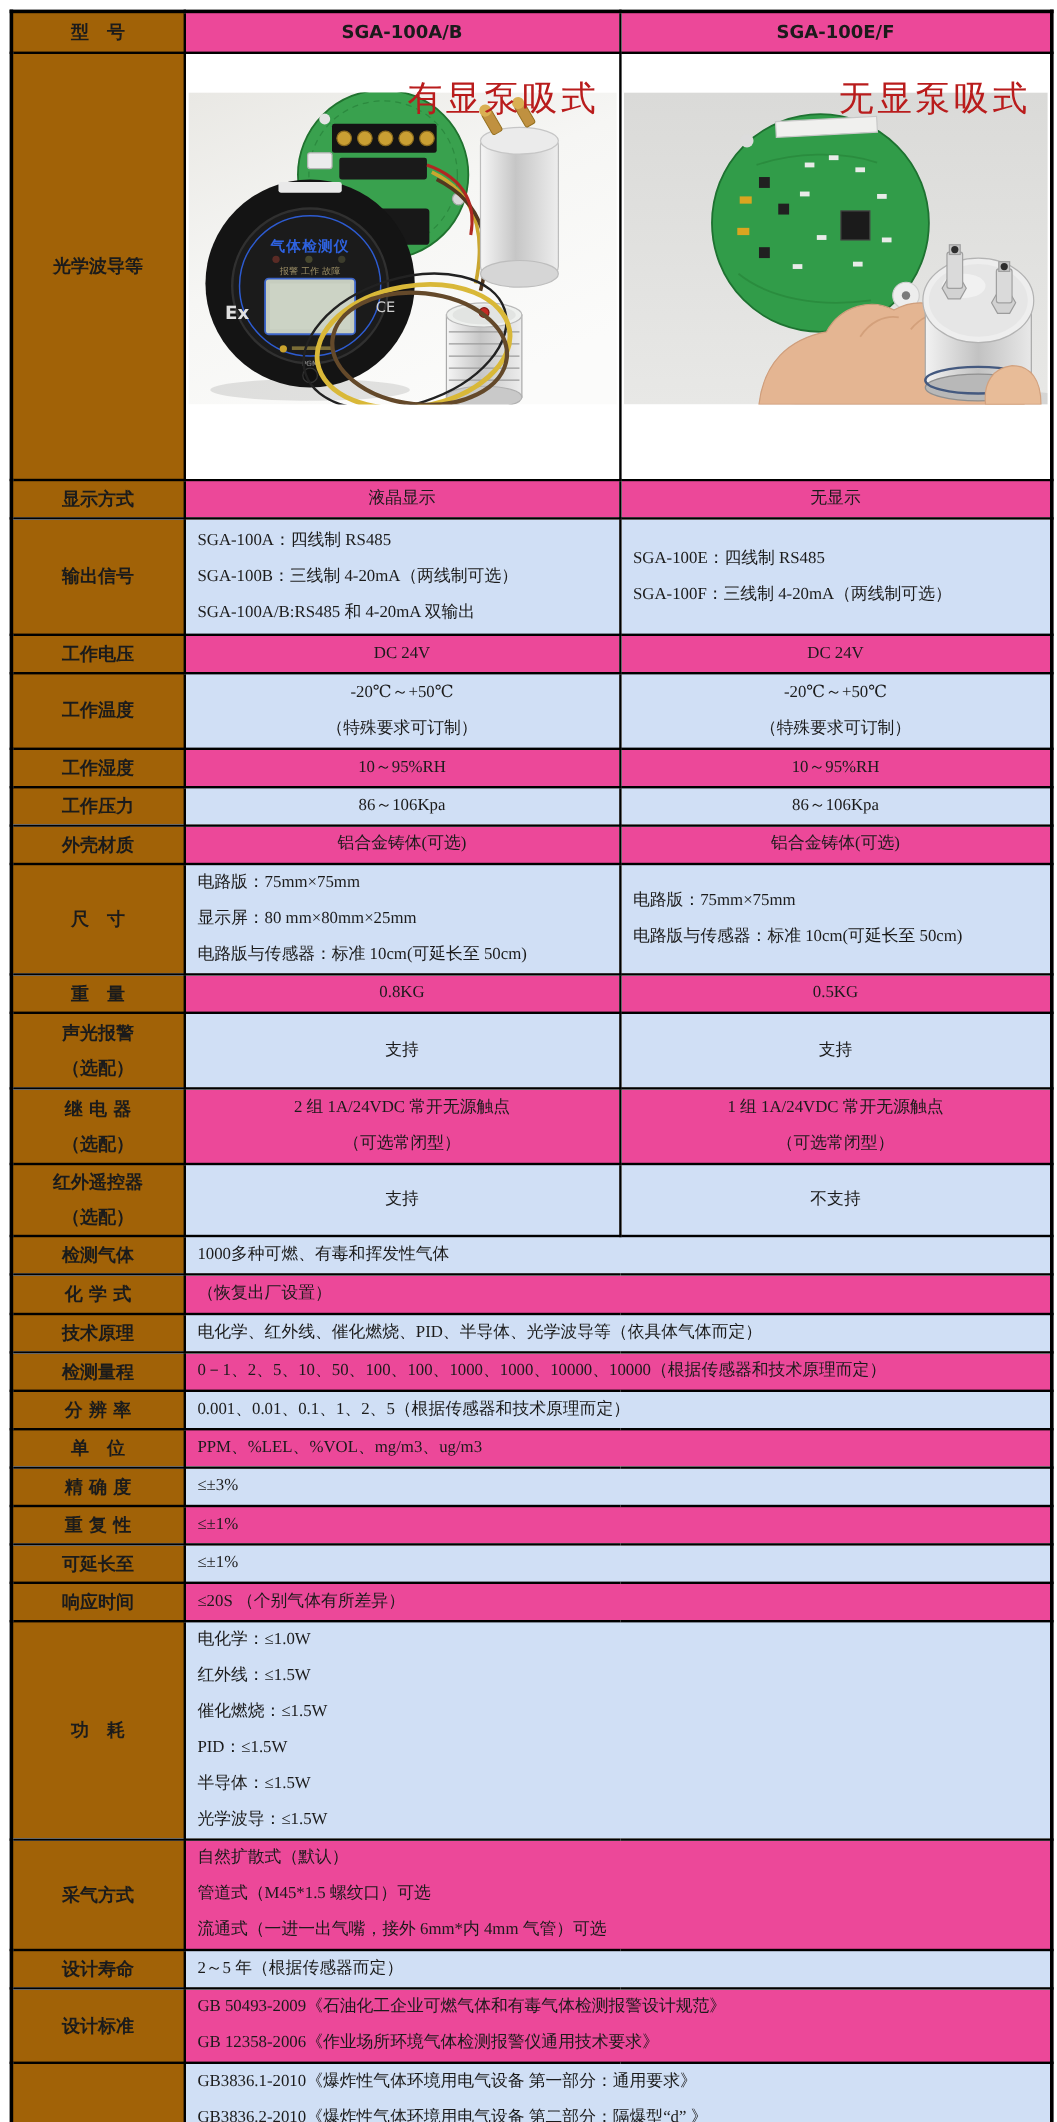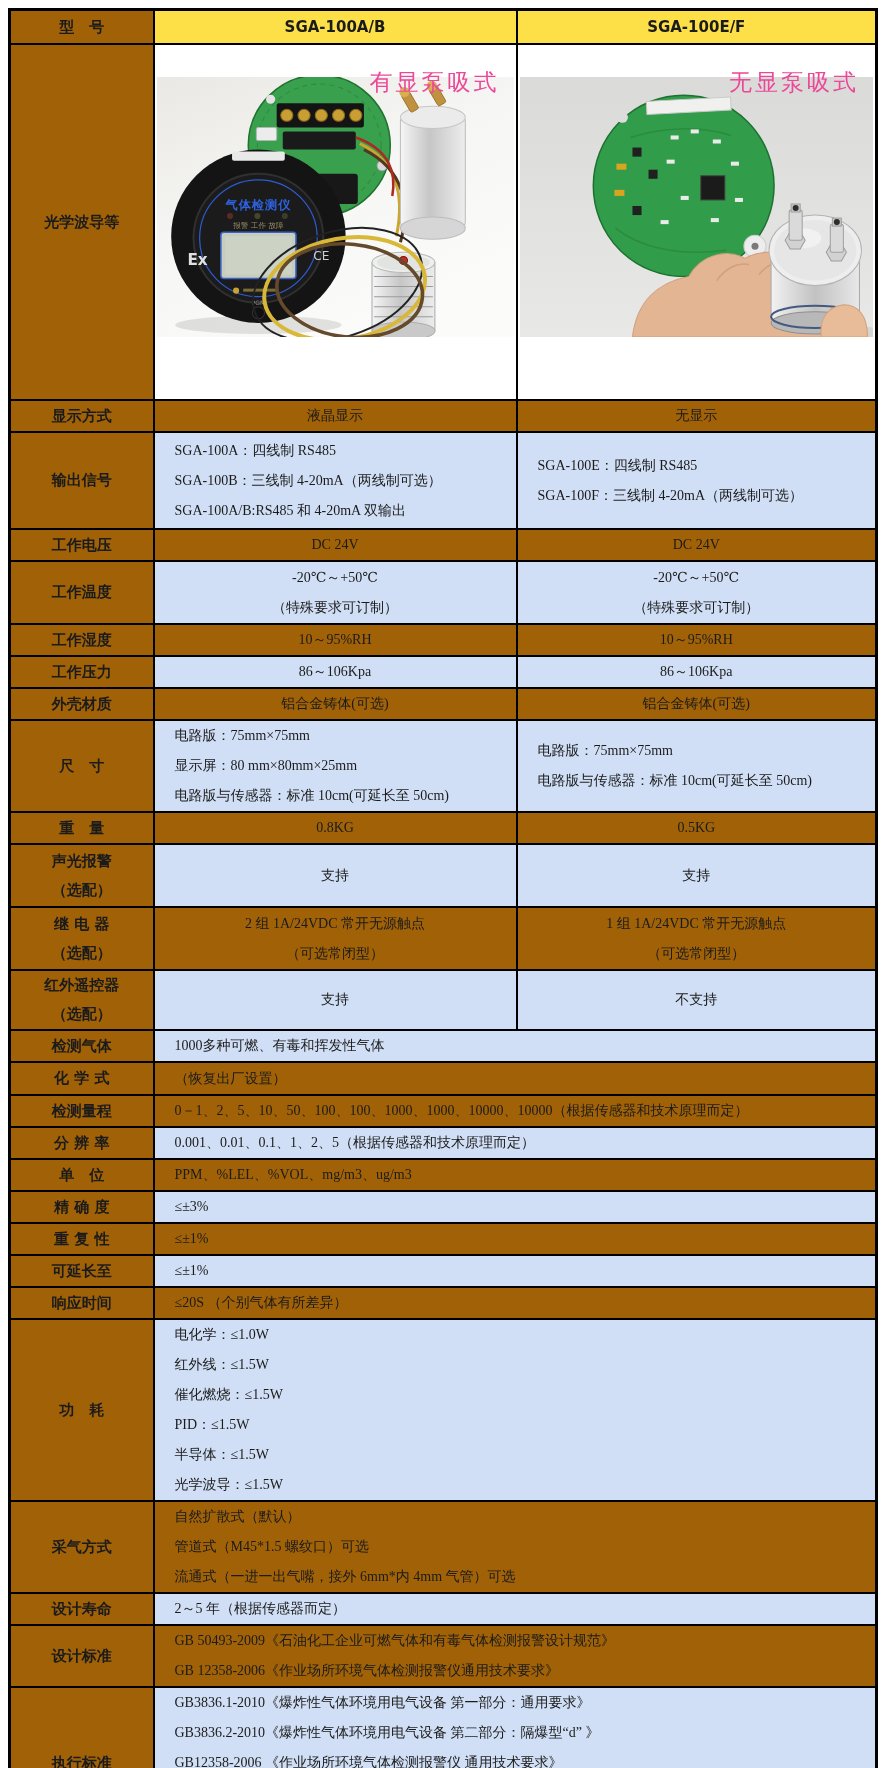--- a/index.html
+++ b/index.html
@@ -3,30 +3,30 @@
 <meta charset="utf-8">
 <style>
   html,body{margin:0;padding:0;background:#fff;}
   body{width:881px;font-family:"Liberation Sans",sans-serif;color:#1b1b1b;}
   .page{width:881px;box-sizing:border-box;padding:8px 6px 6px 8px;}
   table.spec{border-collapse:collapse;table-layout:fixed;width:867px;border:3px solid #000;}
   td{border:2px solid #000;font-size:14px;line-height:30px;vertical-align:middle;
      white-space:pre-line;box-sizing:border-box;overflow:hidden;}
   td.label{background:#a16207;text-align:center;font-weight:bold;font-size:15px;
      font-family:"DejaVu Sans","Liberation Sans",sans-serif;line-height:29px;padding:0 2px;}
-  td.hcell{background:#fde047;text-align:center;font-weight:bold;font-size:15px;
+  td.hcell{background:#ec4899;text-align:center;font-weight:bold;font-size:15px;
      font-family:"DejaVu Sans","Liberation Sans",sans-serif;}
-  td.data{background:#a16207;font-family:"Liberation Serif","DejaVu Serif",serif;padding:0 8px;}
+  td.data{background:#ec4899;font-family:"Liberation Serif","DejaVu Serif",serif;padding:0 8px;}
   tr.alt td.data{background:#d0dff5;}
   td.c{text-align:center;}
-  td.l{text-align:left;padding-left:20px;}
+  td.l{text-align:left;padding-left:10px;}
   td.photo{background:#ffffff;padding:2px;position:relative;}
   td.photo svg{display:block;width:100%;height:260px;}
-  .watermark{position:absolute;top:22px;right:16px;font-size:23px;letter-spacing:3px;
-     color:#ec4899;font-family:"DejaVu Sans",sans-serif;font-weight:500;}
+  .watermark{position:absolute;top:22px;right:16px;font-size:29px;letter-spacing:3px;
+     color:#b91c1c;font-family:"DejaVu Sans",sans-serif;font-weight:500;}
   svg text{font-family:"DejaVu Sans",sans-serif;}
 </style>
 </head>
 <body>
 
 <div class="page">
 <table class="spec">
 <colgroup>
         <col style="width:144px">
         <col style="width:363px">
@@ -276,20 +276,24 @@
   <td class="data c">不支持</td>
 </tr>
 <tr class="alt" style="height:29px">
   <td class="label">检测气体</td>
   <td class="data l" colspan="2">1000多种可燃、有毒和挥发性气体</td>
 </tr>
 <tr style="height:33px">
   <td class="label">化 学 式</td>
   <td class="data l" colspan="2">（恢复出厂设置）</td>
 </tr>
+<tr class="alt" style="height:30px">
+  <td class="label">技术原理</td>
+  <td class="data l" colspan="2">电化学、红外线、催化燃烧、PID、半导体、光学波导等（依具体气体而定）</td>
+</tr>
 <tr style="height:31px">
   <td class="label">检测量程</td>
   <td class="data l" colspan="2">0－1、2、5、10、50、100、100、1000、1000、10000、10000（根据传感器和技术原理而定）</td>
 </tr>
 <tr class="alt" style="height:31px">
   <td class="label">分 辨 率</td>
   <td class="data l" colspan="2">0.001、0.01、0.1、1、2、5（根据传感器和技术原理而定）</td>
 </tr>
 <tr style="height:31px">
   <td class="label">单　位</td>

